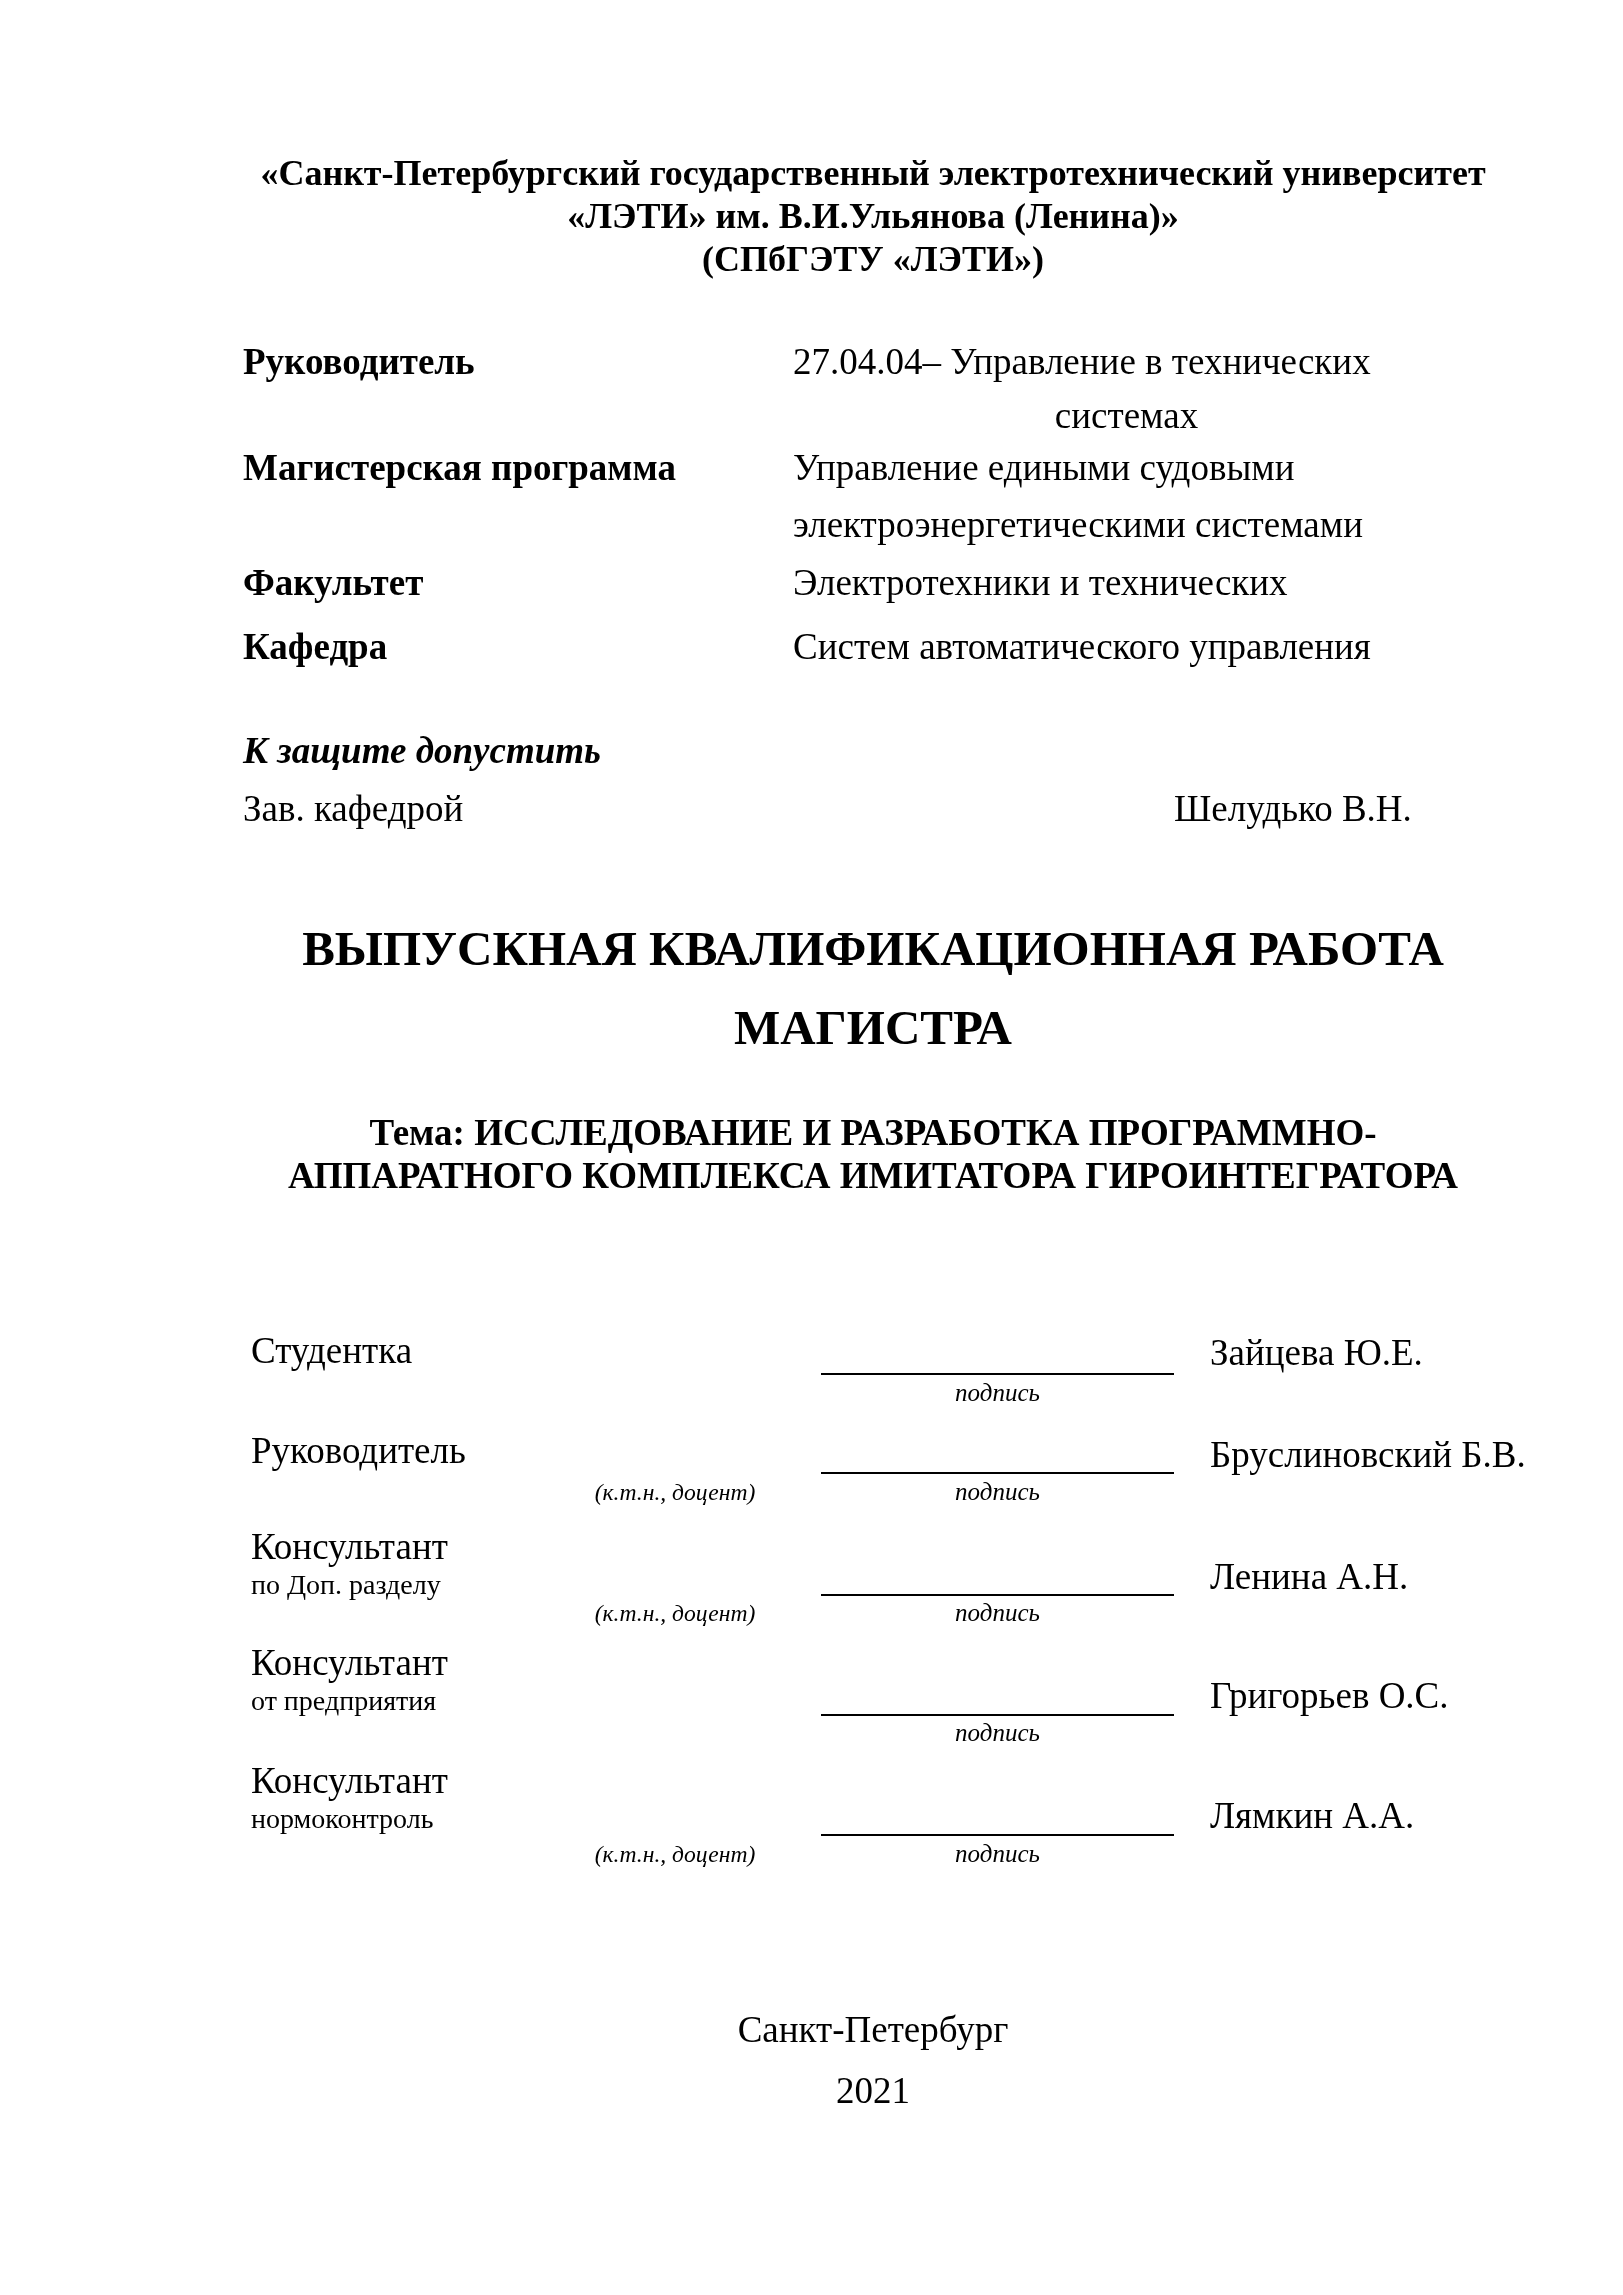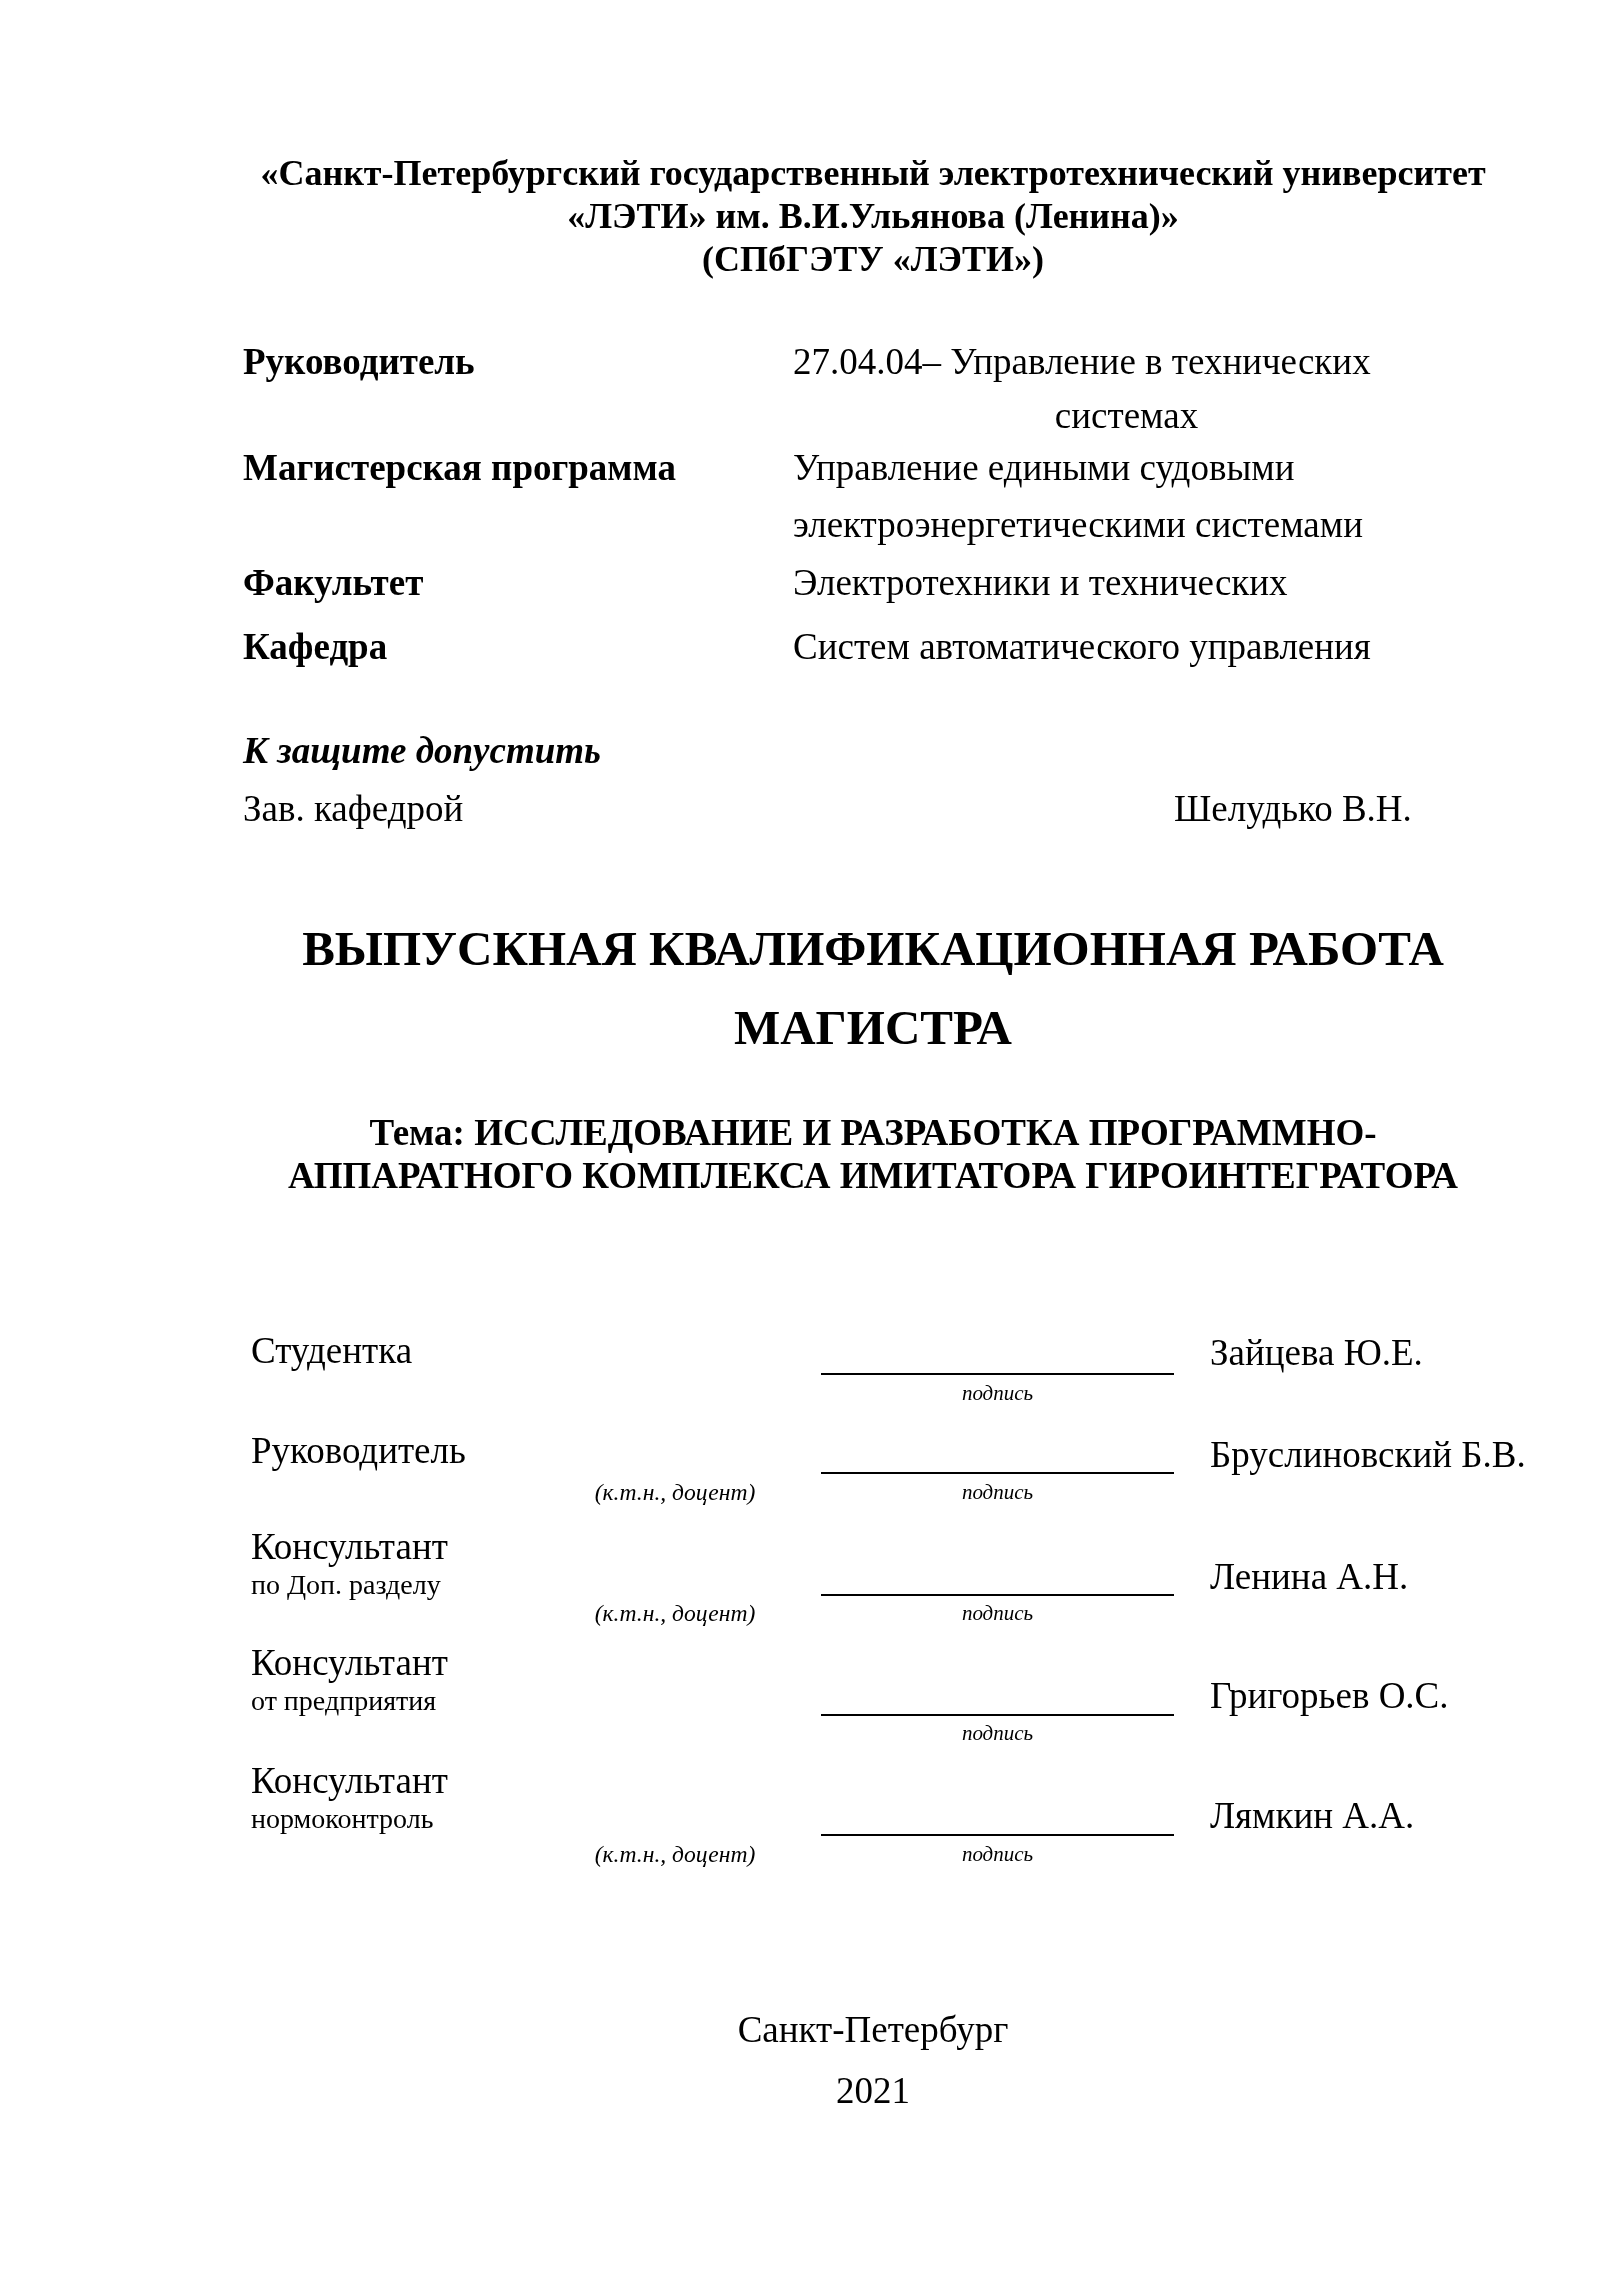--- a/index.html
+++ b/index.html
@@ -96,21 +96,21 @@
     white-space: nowrap;
   }
   .sig-line {
     position: absolute; left: 570px; width: 353px; height: 0;
     border-bottom: 2.4px solid #000;
   }
   .sig-caption {
     position: absolute; left: 570px; width: 353px;
     text-align: center;
     font-style: italic;
-    font-size: 21px; line-height: 30px;
+    font-size: 25px; line-height: 30px;
   }
   .sig-name {
     position: absolute; left: 959px;
     font-size: 37px; line-height: 43px;
     white-space: nowrap;
   }
 
   
   .footer-city, .footer-year {
     left: 0; width: 100%;

